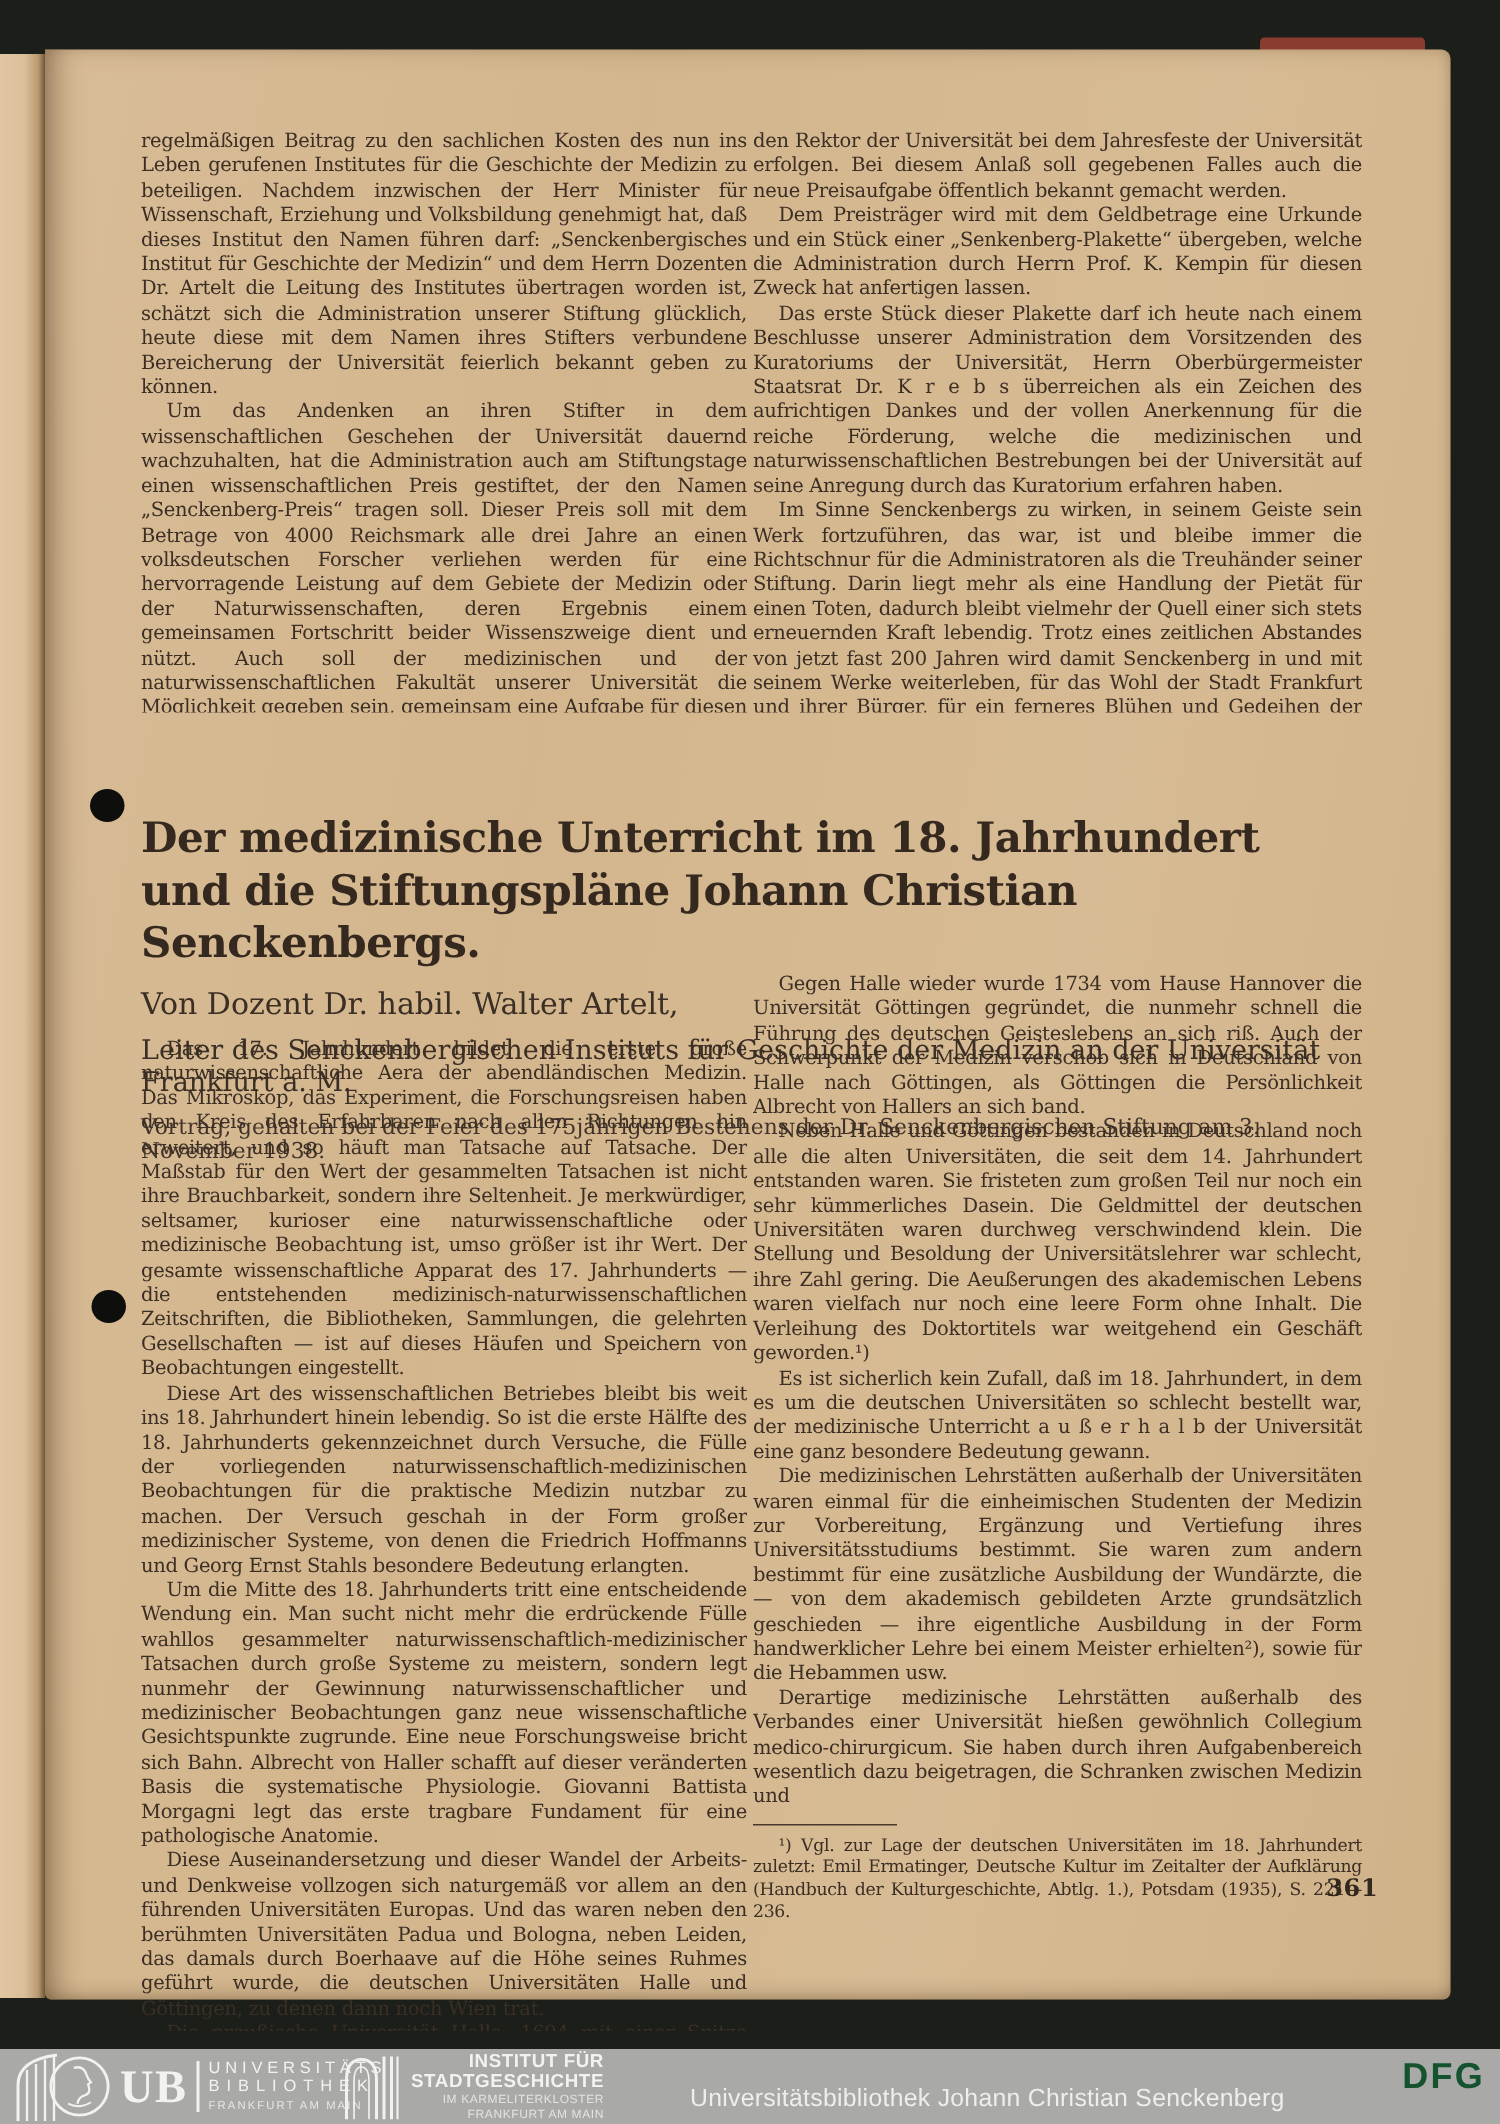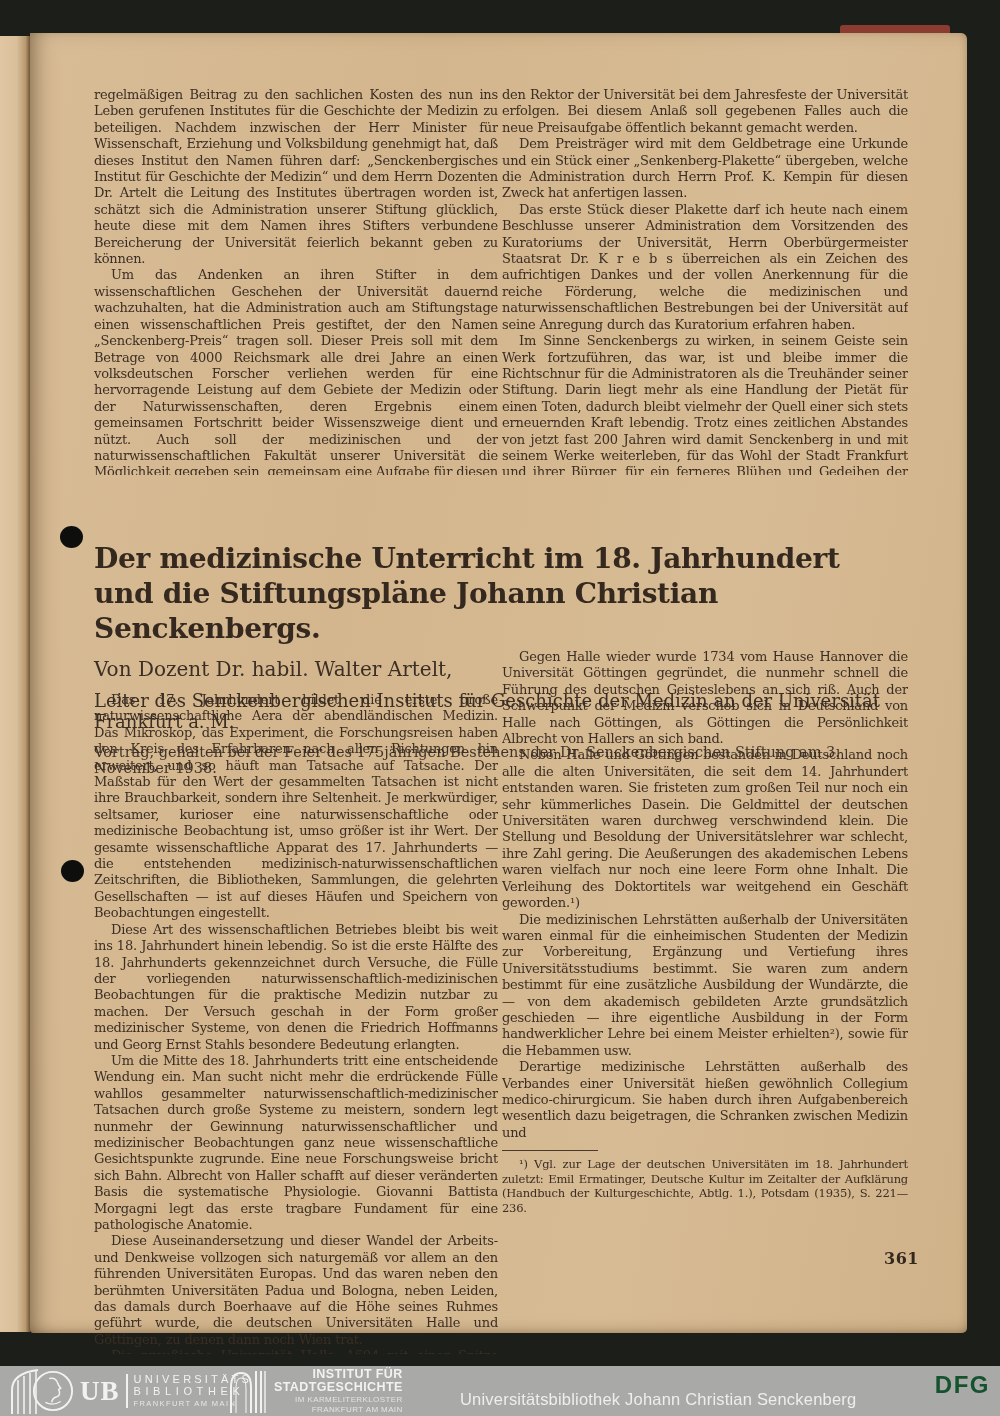--- a/index.html
+++ b/index.html
@@ -64,21 +64,21 @@
   .hole1{left:30px;top:493px;}
   .hole2{left:31px;top:827px;}
   
   .footer{
     position:absolute;left:0;bottom:0;width:1000px;height:50px;
     background:#a9a9a7;
     font-family:"Liberation Sans", sans-serif;
     color:#f2f2ef;
   }
   .ub-logo{position:absolute;left:8px;top:2px;height:46px;display:flex;align-items:center;gap:6px;}
-  .ub-abbr{font-family:"Liberation Serif", serif;font-weight:bold;font-size:27px;letter-spacing:1px;}
+  .ub-abbr{font-family:"Liberation Serif", serif;font-weight:bold;font-size:31px;letter-spacing:1px;}
   .ub-divider{width:2px;height:34px;background:#f2f2ef;}
   .ub-text{display:flex;flex-direction:column;line-height:12px;justify-content:center;}
   .ub-l1{font-size:11px;letter-spacing:3.2px;}
   .ub-l2{font-size:11px;letter-spacing:4.6px;}
   .ub-l3{font-size:7.5px;letter-spacing:1.4px;opacity:.85;margin-top:1px;}
   .inst-logo{position:absolute;left:228px;top:3px;height:44px;display:flex;align-items:center;gap:8px;text-align:right;}
   .inst-text{display:flex;flex-direction:column;line-height:12.5px;}
   .inst-l1,.inst-l2{font-size:12.5px;font-weight:bold;letter-spacing:.4px;}
   .inst-l3,.inst-l4{font-size:8px;letter-spacing:.4px;opacity:.8;line-height:9.5px;}
   .inst-l3{margin-top:2px;}
@@ -124,20 +124,21 @@
   <div class="col main-left">
     <p>Das 17. Jahrhundert bildet die erste große naturwissenschaftliche Aera der abendländischen Medizin. Das Mikroskop, das Experiment, die Forschungsreisen haben den Kreis des Erfahrbaren nach allen Richtungen hin erweitert, und so häuft man Tatsache auf Tatsache. Der Maßstab für den Wert der gesammelten Tatsachen ist nicht ihre Brauchbarkeit, sondern ihre Seltenheit. Je merkwürdiger, seltsamer, kurioser eine naturwissenschaftliche oder medizinische Beobachtung ist, umso größer ist ihr Wert. Der gesamte wissenschaftliche Apparat des 17. Jahrhunderts — die entstehenden medizinisch-naturwissenschaftlichen Zeitschriften, die Bibliotheken, Sammlungen, die gelehrten Gesellschaften — ist auf dieses Häufen und Speichern von Beobachtungen eingestellt.</p>
     <p>Diese Art des wissenschaftlichen Betriebes bleibt bis weit ins 18. Jahrhundert hinein lebendig. So ist die erste Hälfte des 18. Jahrhunderts gekennzeichnet durch Versuche, die Fülle der vorliegenden naturwissenschaftlich-medizinischen Beobachtungen für die praktische Medizin nutzbar zu machen. Der Versuch geschah in der Form großer medizinischer Systeme, von denen die Friedrich Hoffmanns und Georg Ernst Stahls besondere Bedeutung erlangten.</p>
     <p>Um die Mitte des 18. Jahrhunderts tritt eine entscheidende Wendung ein. Man sucht nicht mehr die erdrückende Fülle wahllos gesammelter naturwissenschaftlich-medizinischer Tatsachen durch große Systeme zu meistern, sondern legt nunmehr der Gewinnung naturwissenschaftlicher und medizinischer Beobachtungen ganz neue wissenschaftliche Gesichtspunkte zugrunde. Eine neue Forschungsweise bricht sich Bahn. Albrecht von Haller schafft auf dieser veränderten Basis die systematische Physiologie. Giovanni Battista Morgagni legt das erste tragbare Fundament für eine pathologische Anatomie.</p>
     <p>Diese Auseinandersetzung und dieser Wandel der Arbeits- und Denkweise vollzogen sich naturgemäß vor allem an den führenden Universitäten Europas. Und das waren neben den berühmten Universitäten Padua und Bologna, neben Leiden, das damals durch Boerhaave auf die Höhe seines Ruhmes geführt wurde, die deutschen Universitäten Halle und Göttingen, zu denen dann noch Wien trat.</p>
     <p>Die preußische Universität Halle, 1694 mit einer Spitze gegen das nahe Leipzig gegründet, erlangte durch die Persön-</p>
   </div>
   <div class="col main-right">
     <p>Gegen Halle wieder wurde 1734 vom Hause Hannover die Universität Göttingen gegründet, die nunmehr schnell die Führung des deutschen Geisteslebens an sich riß. Auch der Schwerpunkt der Medizin verschob sich in Deutschland von Halle nach Göttingen, als Göttingen die Persönlichkeit Albrecht von Hallers an sich band.</p>
     <p>Neben Halle und Göttingen bestanden in Deutschland noch alle die alten Universitäten, die seit dem 14. Jahrhundert entstanden waren. Sie fristeten zum großen Teil nur noch ein sehr kümmerliches Dasein. Die Geldmittel der deutschen Universitäten waren durchweg verschwindend klein. Die Stellung und Besoldung der Universitätslehrer war schlecht, ihre Zahl gering. Die Aeußerungen des akademischen Lebens waren vielfach nur noch eine leere Form ohne Inhalt. Die Verleihung des Doktortitels war weitgehend ein Geschäft geworden.¹)</p>
+    <p>Es ist sicherlich kein Zufall, daß im 18. Jahrhundert, in dem es um die deutschen Universitäten so schlecht bestellt war, der medizinische Unterricht a u ß e r h a l b der Universität eine ganz besondere Bedeutung gewann.</p>
     <p>Die medizinischen Lehrstätten außerhalb der Universitäten waren einmal für die einheimischen Studenten der Medizin zur Vorbereitung, Ergänzung und Vertiefung ihres Universitätsstudiums bestimmt. Sie waren zum andern bestimmt für eine zusätzliche Ausbildung der Wundärzte, die — von dem akademisch gebildeten Arzte grundsätzlich geschieden — ihre eigentliche Ausbildung in der Form handwerklicher Lehre bei einem Meister erhielten²), sowie für die Hebammen usw.</p>
     <p>Derartige medizinische Lehrstätten außerhalb des Verbandes einer Universität hießen gewöhnlich Collegium medico-chirurgicum. Sie haben durch ihren Aufgabenbereich wesentlich dazu beigetragen, die Schranken zwischen Medizin und</p>
     <hr class="footnote-sep">
     <p class="footnote">¹) Vgl. zur Lage der deutschen Universitäten im 18. Jahrhundert zuletzt: Emil Ermatinger, Deutsche Kultur im Zeitalter der Aufklärung (Handbuch der Kulturgeschichte, Abtlg. 1.), Potsdam (1935), S. 221—236.</p>
 
   </div>
 
   <div class="page-number">361</div>
 
   <div class="hole hole1"></div>

